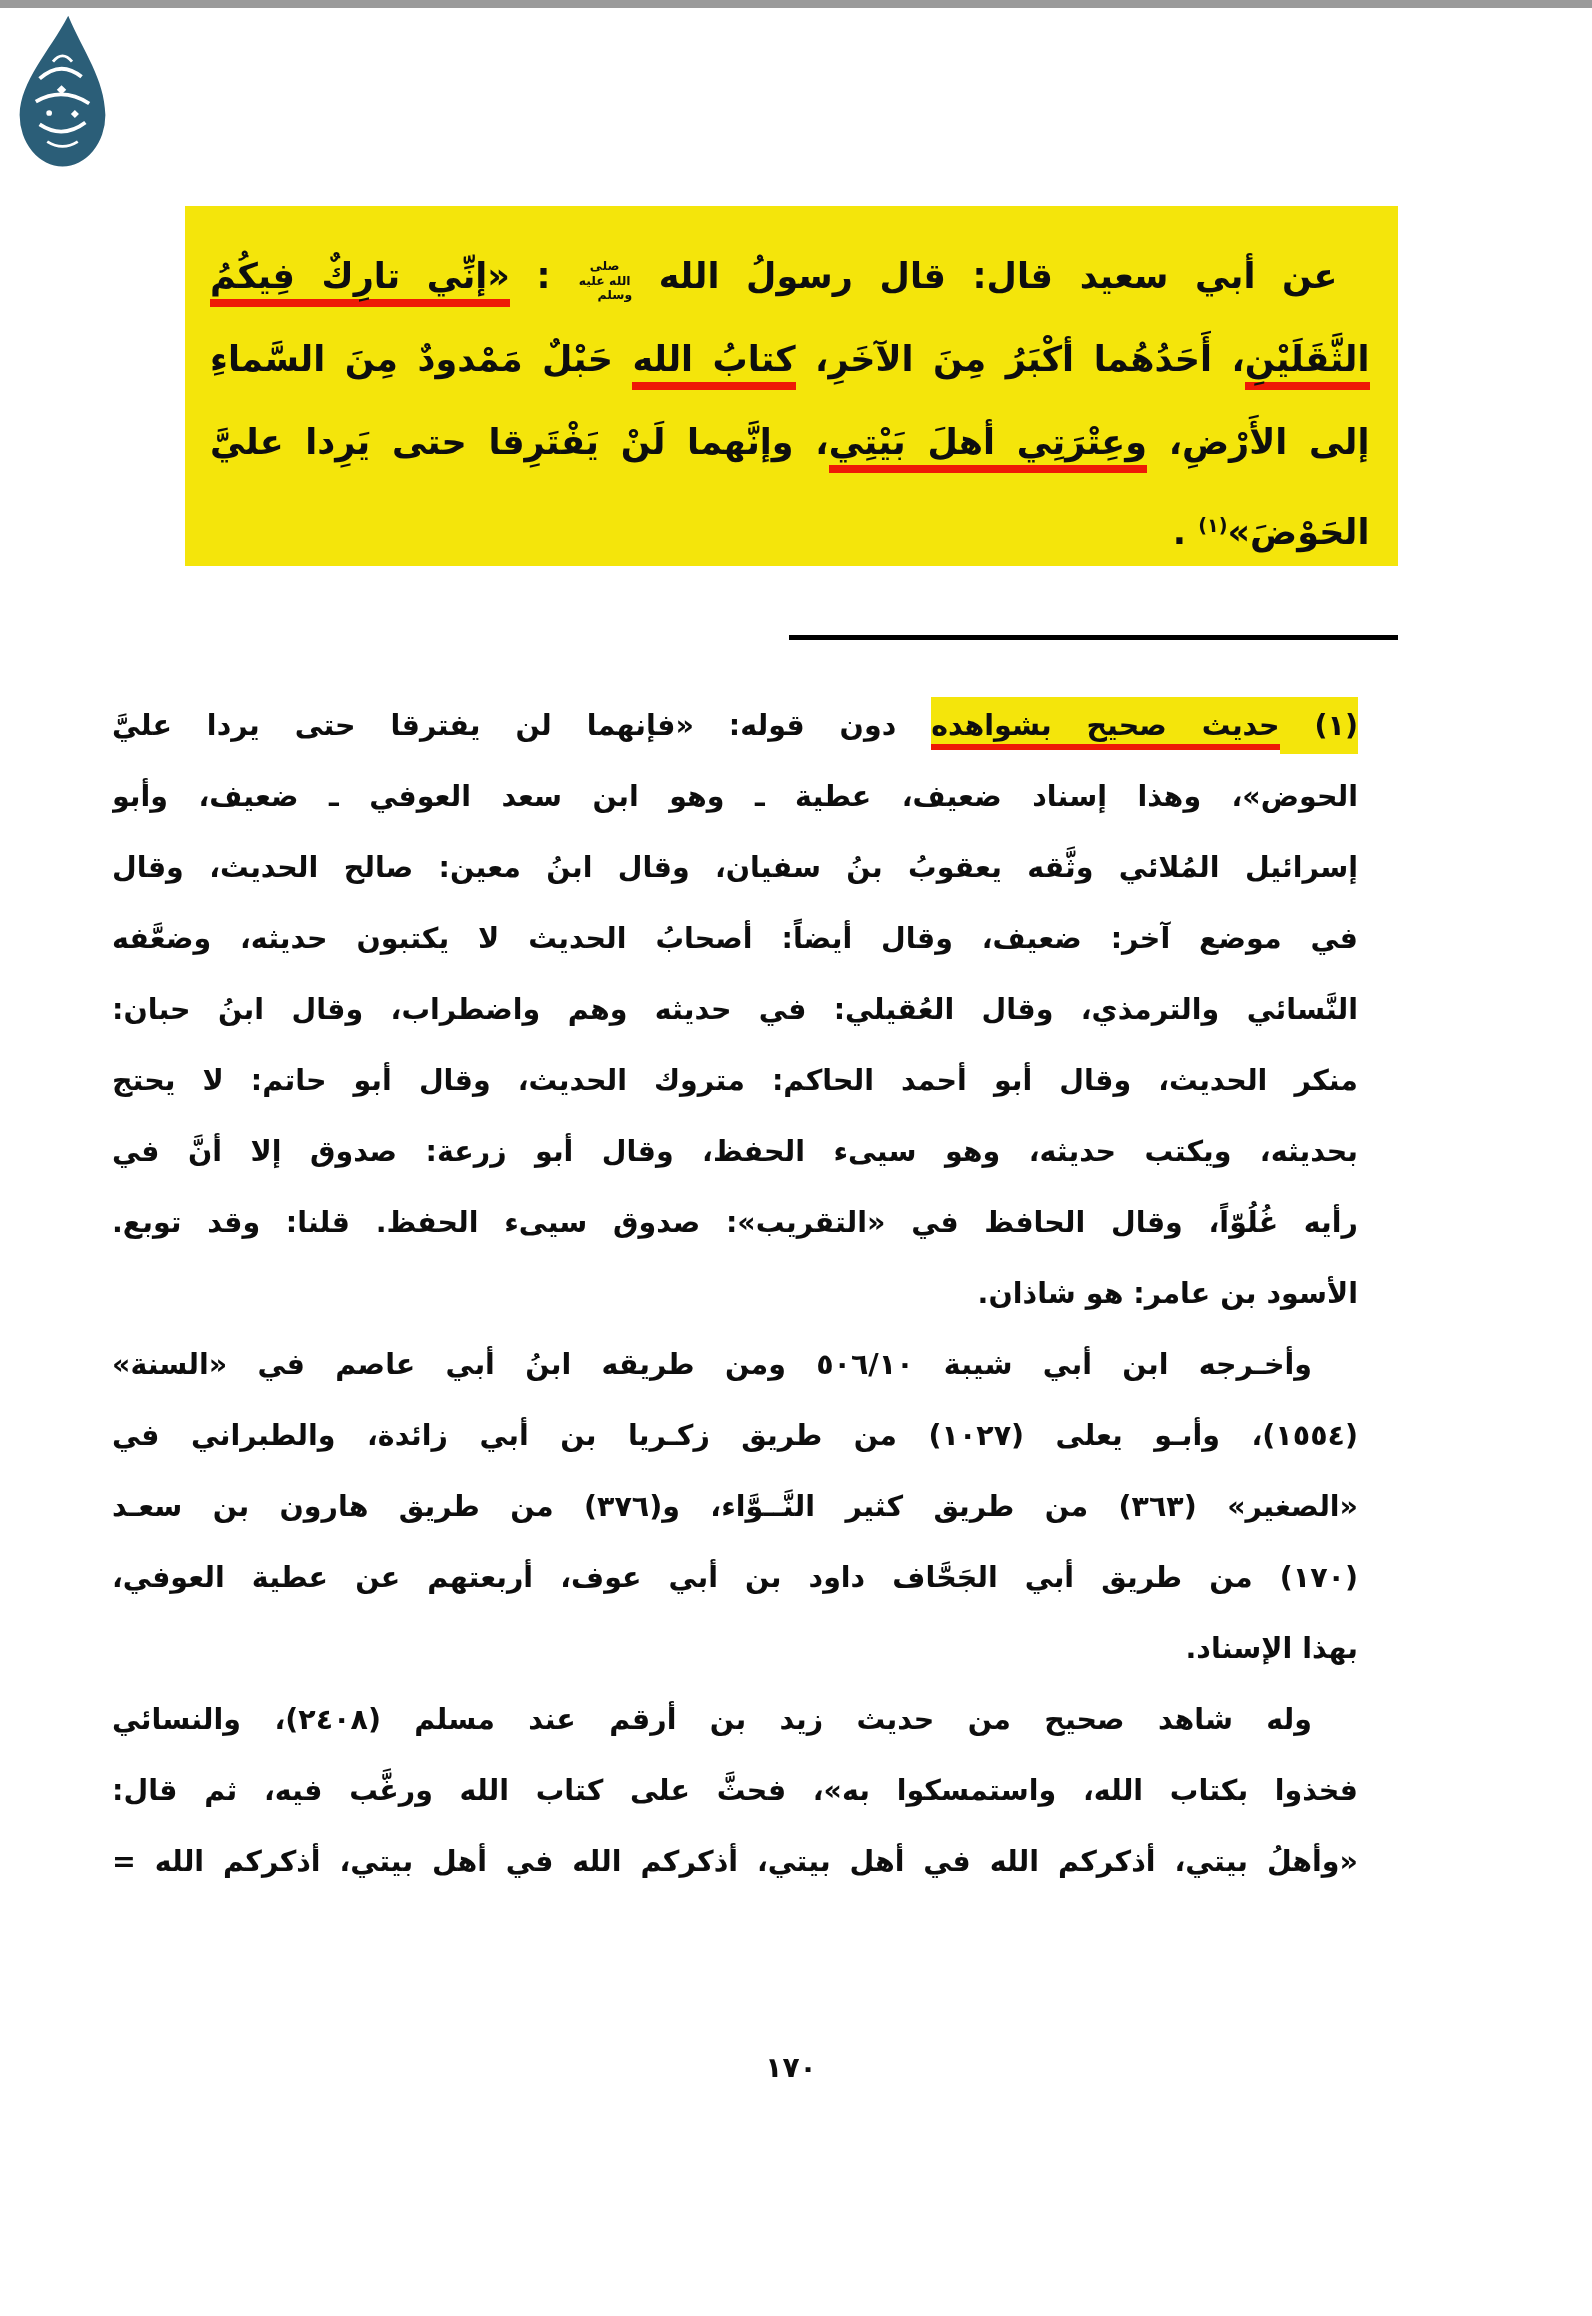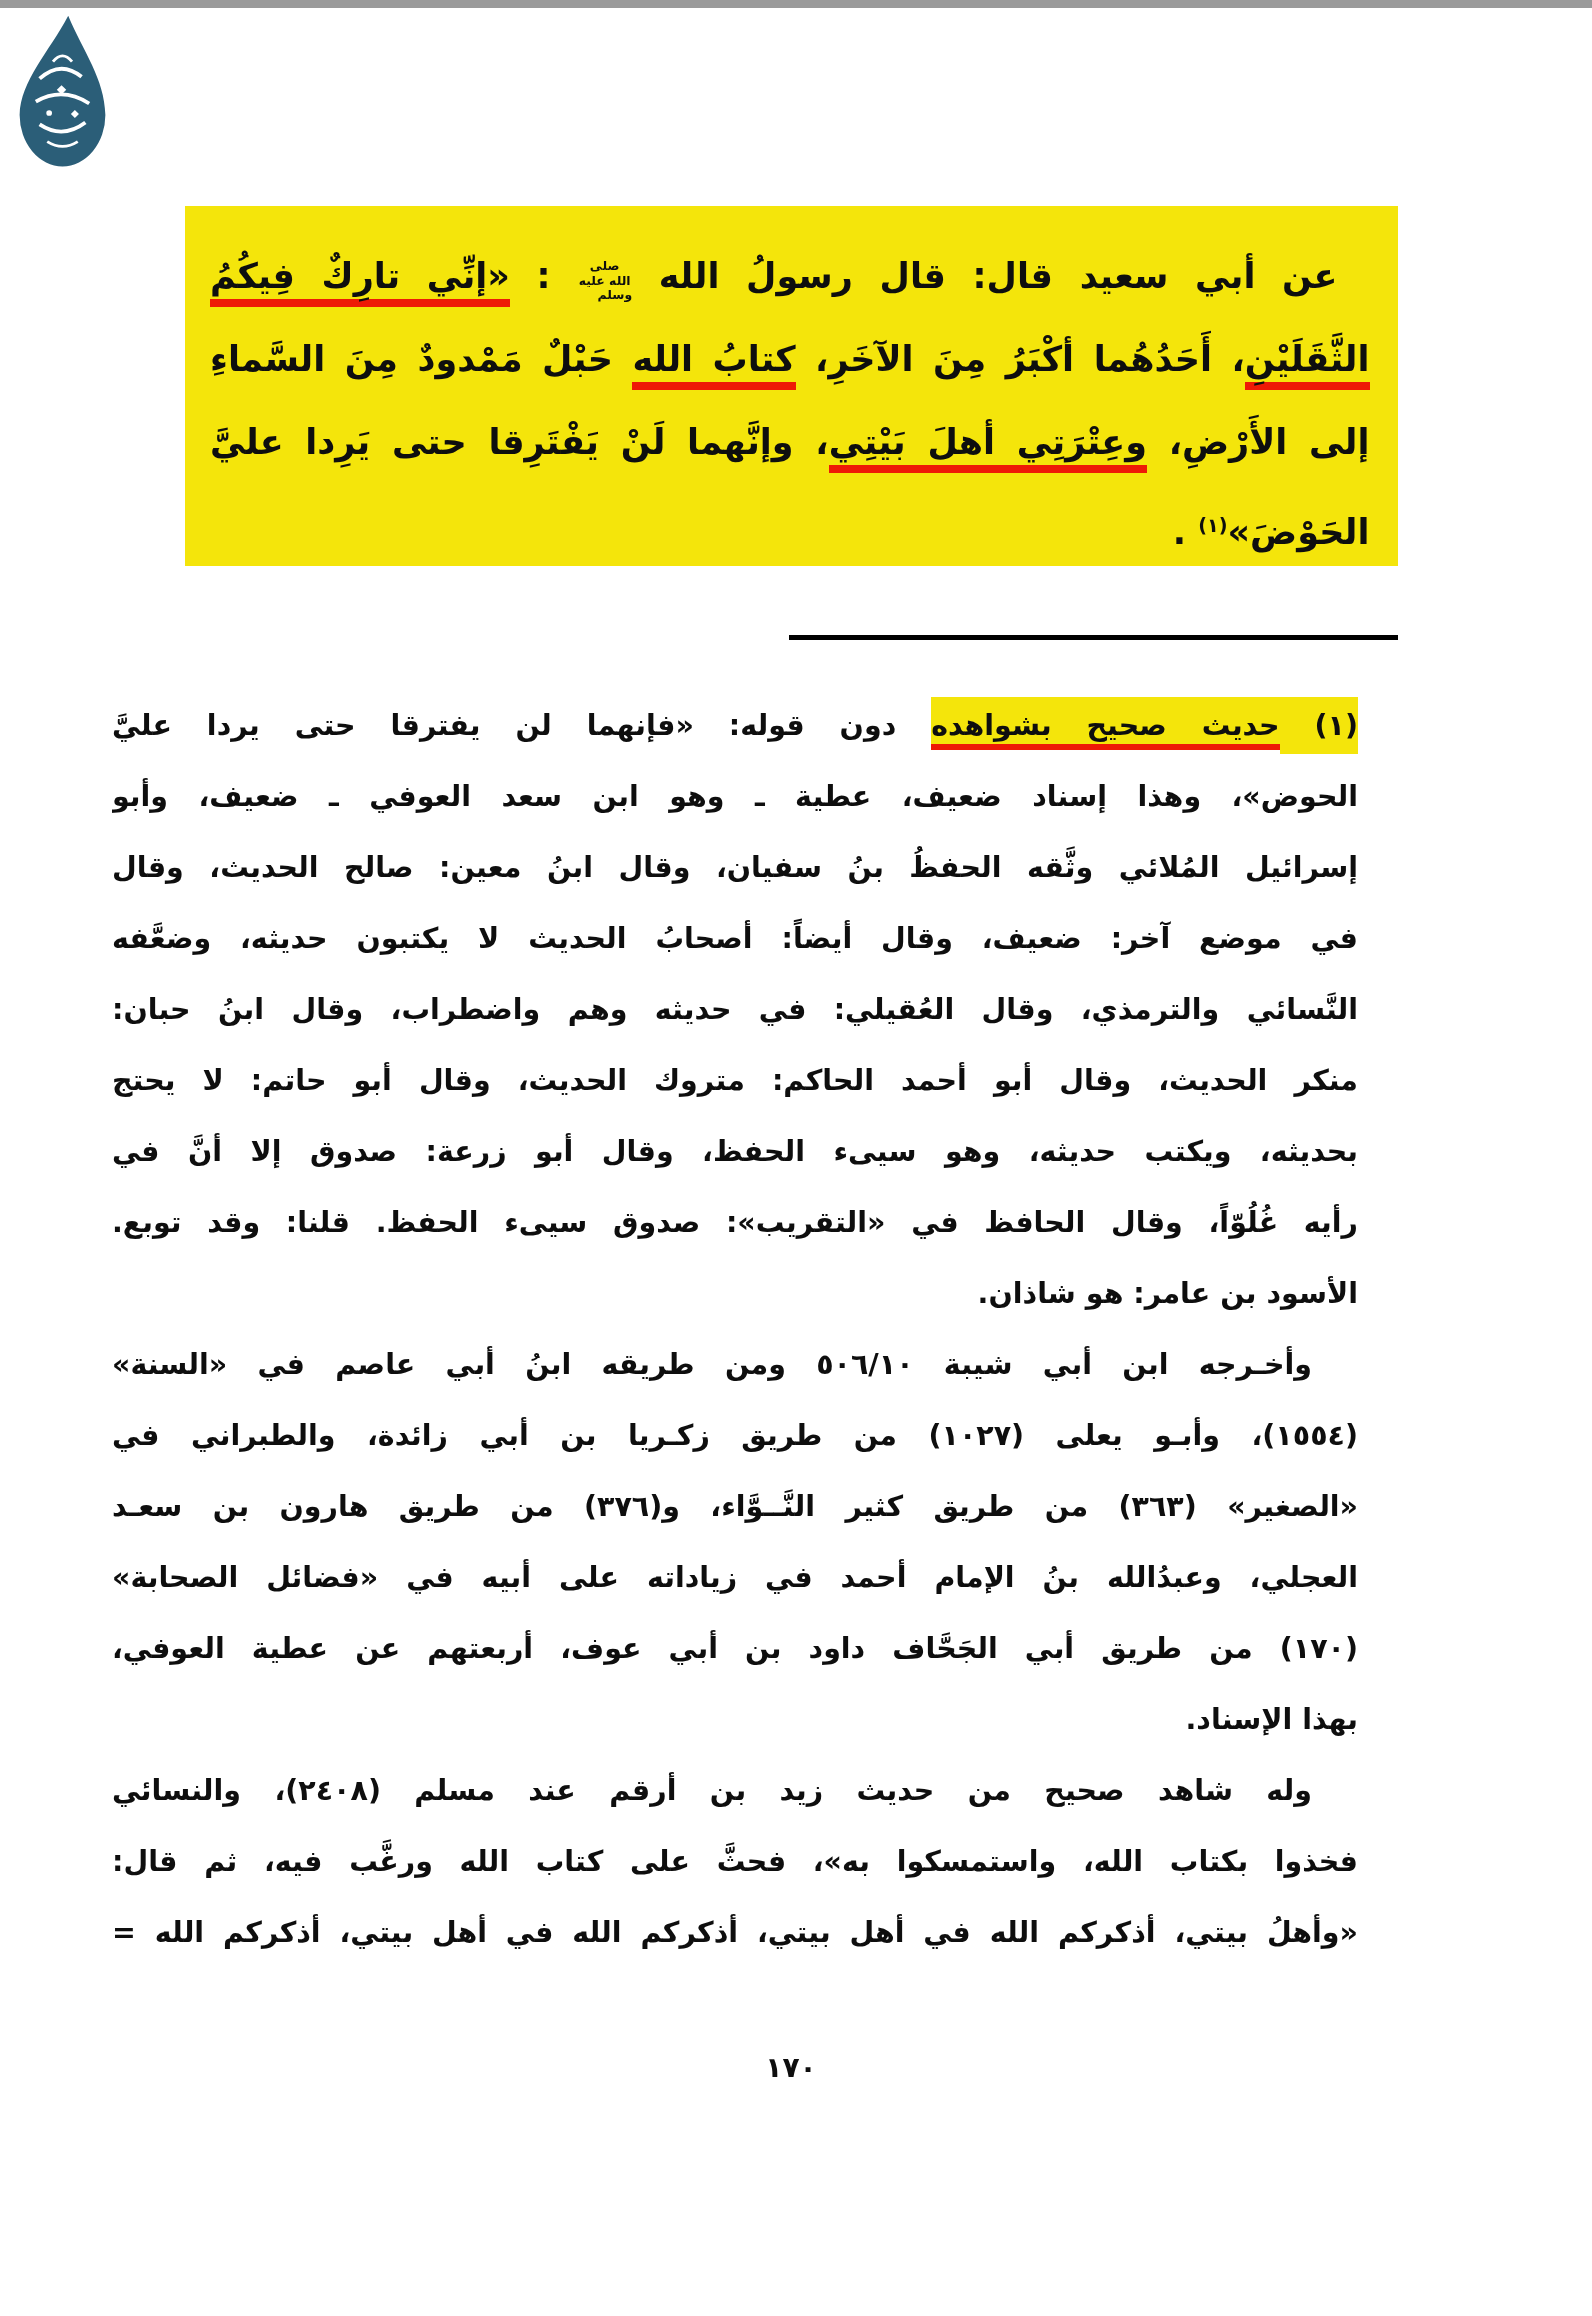--- a/index.html
+++ b/index.html
@@ -67,31 +67,30 @@
       <div class="tline"><span class="redline">الثَّقَلَيْنِ</span><span>، أَحَدُهُما أكْبَرُ مِنَ الآخَرِ، </span><span class="redline">كتابُ الله</span><span> حَبْلٌ مَمْدودٌ مِنَ السَّماءِ</span></div>
       <div class="tline"><span>إلى الأَرْضِ، </span><span class="redline">وعِتْرَتِي أهلَ بَيْتِي</span><span>، وإنَّهما لَنْ يَفْتَرِقا حتى يَرِدا عليَّ</span></div>
       <div class="tline right"><span>الحَوْضَ»</span><span class="sup">(١)</span><span> .</span></div>
     </div>
 
   <div class="separator"></div>
 
   <div class="footnote">
       <div class="tline"><span class="hl">(١) </span><span class="redline hl">حديث صحيح بشواهده</span><span> دون قوله: «فإنهما لن يفترقا حتى يردا عليَّ</span></div>
       <div class="tline"><span>الحوض»، وهذا إسناد ضعيف، عطية ـ وهو ابن سعد العوفي ـ ضعيف، وأبو</span></div>
-      <div class="tline"><span>إسرائيل المُلائي وثَّقه الحفظُ بنُ سفيان، وقال ابنُ معين: صالح الحديث، وقال</span></div>
+      <div class="tline"><span>إسرائيل المُلائي وثَّقه يعقوبُ بنُ سفيان، وقال ابنُ معين: صالح الحديث، وقال</span></div>
       <div class="tline"><span>في موضع آخر: ضعيف، وقال أيضاً: أصحابُ الحديث لا يكتبون حديثه، وضعَّفه</span></div>
       <div class="tline"><span>النَّسائي والترمذي، وقال العُقيلي: في حديثه وهم واضطراب، وقال ابنُ حبان:</span></div>
       <div class="tline"><span>منكر الحديث، وقال أبو أحمد الحاكم: متروك الحديث، وقال أبو حاتم: لا يحتج</span></div>
       <div class="tline"><span>بحديثه، ويكتب حديثه، وهو سيىء الحفظ، وقال أبو زرعة: صدوق إلا أنَّ في</span></div>
       <div class="tline"><span>رأيه غُلُوّاً، وقال الحافظ في «التقريب»: صدوق سيىء الحفظ. قلنا: وقد توبع.</span></div>
       <div class="tline right"><span>الأسود بن عامر: هو شاذان.</span></div>
       <div class="tline indent"><span>وأخـرجه ابن أبي شيبة ٥٠٦/١٠ ومن طريقه ابنُ أبي عاصم في «السنة»</span></div>
       <div class="tline"><span>(١٥٥٤)، وأبـو يعلى (١٠٢٧) من طريق زكـريا بن أبي زائدة، والطبراني في</span></div>
       <div class="tline"><span>«الصغير» (٣٦٣) من طريق كثير النَّــوَّاء، و(٣٧٦) من طريق هارون بن سعـد</span></div>
-      <div class="tline"><span>العجلي، وعبدُالله بنُ الإمام أحمد في زياداته على أبيه في «فضائل الصحابة»</span></div>
       <div class="tline"><span>(١٧٠) من طريق أبي الجَحَّاف داود بن أبي عوف، أربعتهم عن عطية العوفي،</span></div>
       <div class="tline right"><span>بهذا الإسناد.</span></div>
       <div class="tline indent"><span>وله شاهد صحيح من حديث زيد بن أرقم عند مسلم (٢٤٠٨)، والنسائي</span></div>
       <div class="tline"><span>فخذوا بكتاب الله، واستمسكوا به»، فحثَّ على كتاب الله ورغَّب فيه، ثم قال:</span></div>
       <div class="tline"><span>«وأهلُ بيتي، أذكركم الله في أهل بيتي، أذكركم الله في أهل بيتي، أذكركم الله =</span></div>
     </div>
 
   <div class="pagenum">١٧٠</div>
 
 </div>

